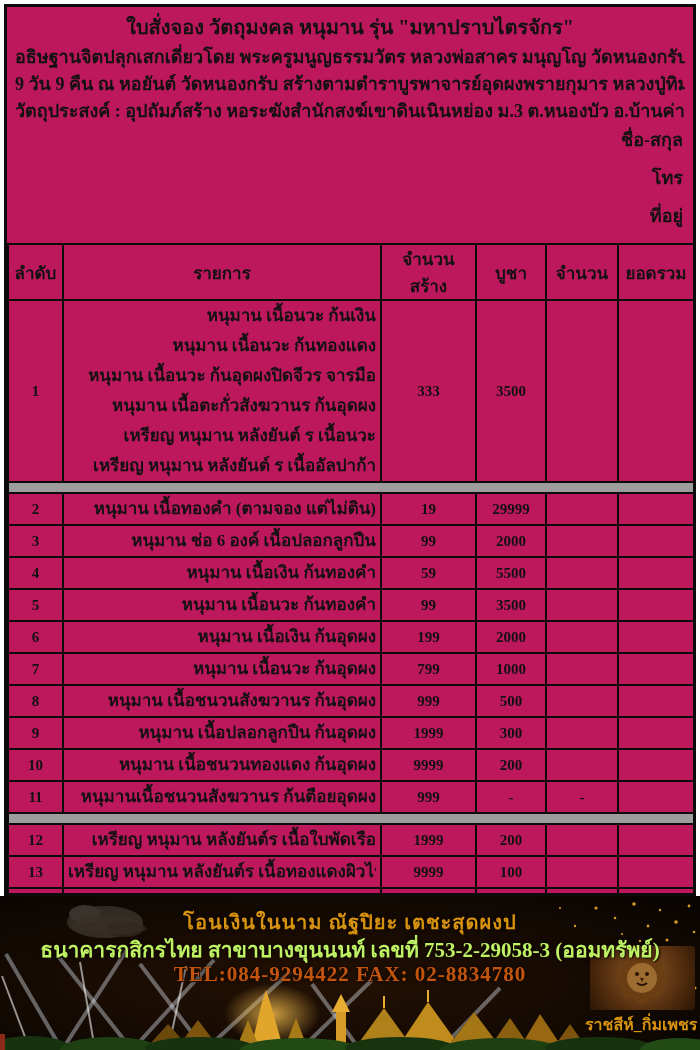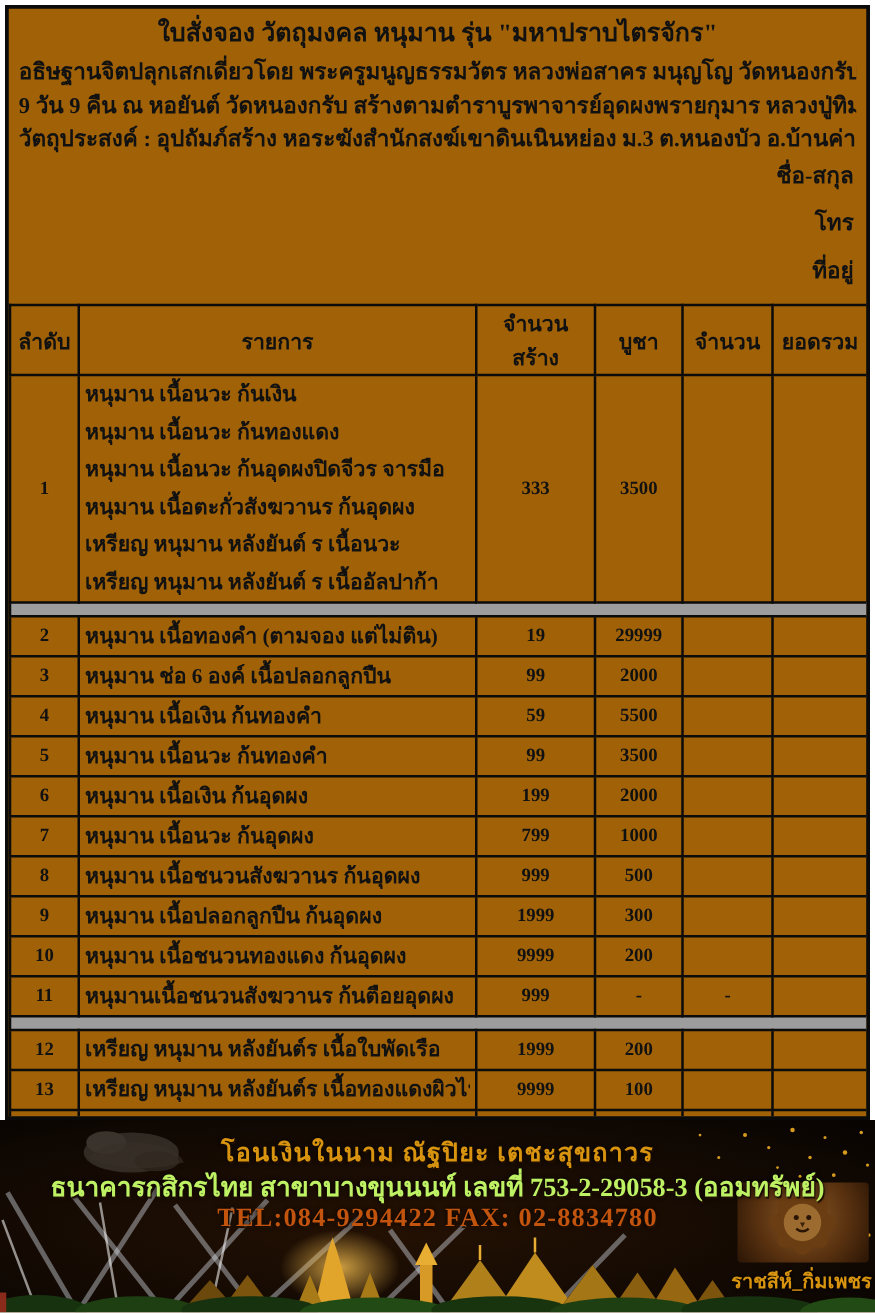--- a/index.html
+++ b/index.html
@@ -1,34 +1,34 @@
 <!DOCTYPE html>
 <html><head>
 <meta charset="utf-8">
 <style>
   html,body{margin:0;padding:0;background:#e8e8e8;}
   .page{width:700px;height:1050px;position:relative;overflow:hidden;background:#ffffff;
         font-family:"Liberation Serif","DejaVu Serif",serif;color:#111;}
   
   .doc{margin:4px 4px 0 4px;height:892px;border:3px solid #0b0b0b;box-sizing:border-box;
-       background:#a16207;overflow:hidden;}
+       background:#be185d;overflow:hidden;}
   .hdr{padding:4px 8px 0 8px;}
   .hline{text-align:center;font-size:18px;line-height:27px;font-weight:bold;white-space:nowrap;overflow:hidden;}
   .hline.title{font-size:20px;line-height:33px;}
   .fill-line{display:flex;align-items:flex-end;font-size:18px;font-weight:bold;line-height:30px;padding:0 2px;flex-direction:column;}
   .dots{border-bottom:2px dotted #3a3a3a;margin:0 5px 6px 5px;height:20px;}
   .dots.d1{flex:2.45;}
   .dots.d2{flex:1;}
   .dots.d3{flex:1;}
   
   table.order{border-collapse:collapse;width:686px;margin-top:4px;table-layout:fixed;}
   table.order th,table.order td{border:2px solid #0b0b0b;padding:0 4px;box-sizing:border-box;}
   table.order th{font-size:17px;font-weight:bold;text-align:center;height:32px;}
   td.rn{font-size:15px;font-weight:bold;text-align:center;}
-  td.items{text-align:left;padding-left:9px;font-weight:bold;}
+  td.items{text-align:right;padding-left:9px;font-weight:bold;}
   .iline{font-size:17px;line-height:30px;white-space:nowrap;overflow:hidden;}
   td.num{font-size:15px;font-weight:bold;text-align:center;height:28px;}
   tr.body-row{height:30px;}
   tr.sep td{background:#9d9d9d;height:11px;padding:0;border-top:2px solid #0b0b0b;border-bottom:2px solid #0b0b0b;}
   
   .banner{position:absolute;left:0;top:896px;width:700px;height:154px;background:#0b0502;overflow:hidden;}
   .banner svg.art{position:absolute;left:0;top:0;z-index:1;}
   .bl{position:absolute;left:0;width:100%;text-align:center;font-weight:bold;white-space:nowrap;z-index:3;
       text-shadow:0 0 4px #000,1px 1px 0 #2a1400;}
   .bl1{top:10px;font-size:20px;letter-spacing:1px;color:#d8930f;}
@@ -334,21 +334,21 @@
         <ellipse cx="200" cy="152" rx="55" ry="11" fill="#16320f"></ellipse>
         <ellipse cx="300" cy="154" rx="60" ry="12" fill="#224a14"></ellipse>
         <ellipse cx="400" cy="152" rx="55" ry="11" fill="#18340f"></ellipse>
         <ellipse cx="500" cy="154" rx="60" ry="12" fill="#1d3f12"></ellipse>
         <ellipse cx="600" cy="152" rx="55" ry="11" fill="#16320f"></ellipse>
         <ellipse cx="680" cy="154" rx="40" ry="12" fill="#224a14"></ellipse>
       </g>
       <rect x="0" y="138" width="5" height="16" fill="#8a2a1a"></rect>
     </svg>
 
-    <div class="bl bl1">โอนเงินในนาม ณัฐปิยะ เตชะสุขถาวร</div>
+    <div class="bl bl1">โอนเงินในนาม ณัฐปิยะ เตชะสุดผงป</div>
     <div class="bl bl2">ธนาคารกสิกรไทย สาขาบางขุนนนท์ เลขที่ 753-2-29058-3 (ออมทรัพย์)</div>
     <div class="bl bl3">TEL:084-9294422 FAX: 02-8834780</div>
 
     <div class="lion">
       <svg width="105" height="64" viewBox="0 0 105 64">
         <g transform="translate(52,32)">
           <g fill="#6b3d12">
             <ellipse rx="12" ry="26" transform="rotate(0)"></ellipse>
             <ellipse rx="12" ry="26" transform="rotate(45)"></ellipse>
             <ellipse rx="12" ry="26" transform="rotate(90)"></ellipse>

